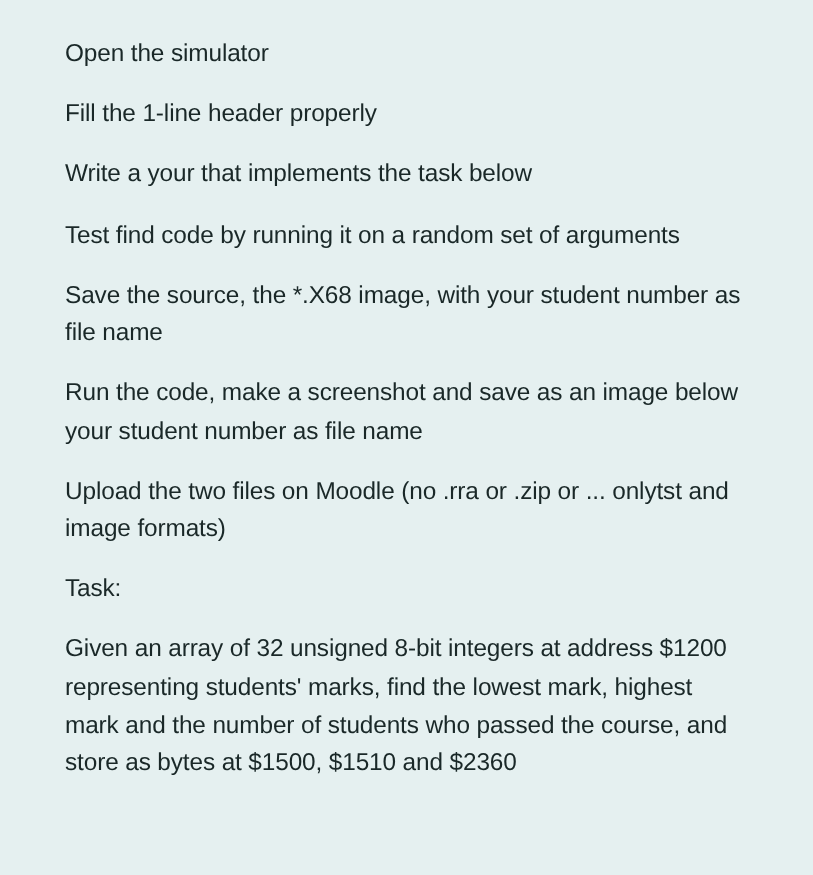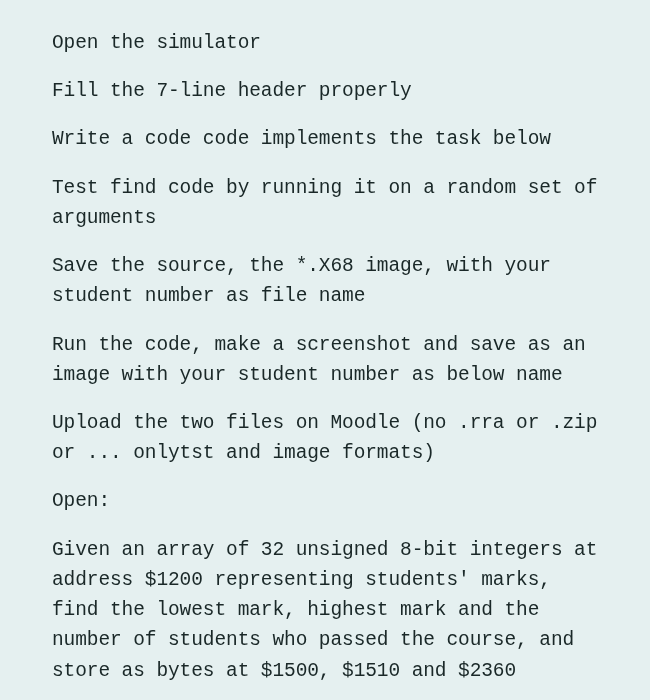--- a/index.html
+++ b/index.html
@@ -1,19 +1,18 @@
 <!DOCTYPE html>
 <html><head>
   <meta charset="utf-8">
   <style>
     * {
       margin: 0;
       padding: 0;
       box-sizing: border-box;
-      font-family: Liberation Mono, monospace;
     }
     body {
       width: 650px;
       height: 700px;
       background: #e5f0f0;
       font-family: -apple-system, BlinkMacSystemFont, "Segoe UI", Helvetica, Arial, sans-serif;
       padding: 28px 48px 28px 52px;
       color: #1a2828;
       overflow: hidden;
     }
@@ -21,20 +20,20 @@
       font-size: 19.5px;
       line-height: 1.55;
       margin-bottom: 18px;
       letter-spacing: -0.1px;
     }
   </style>
 </head>
 <body>
 
 <div class="paragraph">Open the simulator</div>
-<div class="paragraph">Fill the 7-line header properly</div>
-<div class="paragraph">Write a code code implements the task below</div>
+<div class="paragraph">Fill the 1-line header properly</div>
+<div class="paragraph">Write a your that implements the task below</div>
 <div class="paragraph">Test find code by running it on a random set of arguments</div>
 <div class="paragraph">Save the source, the *.X68 image, with your student number as file name</div>
-<div class="paragraph">Run the code, make a screenshot and save as an image with your student number as below name</div>
+<div class="paragraph">Run the code, make a screenshot and save as an image below your student number as file name</div>
 <div class="paragraph">Upload the two files on Moodle (no .rra or .zip or ... onlytst and image formats)</div>
-<div class="paragraph">Open:</div>
+<div class="paragraph">Task:</div>
 <div class="paragraph">Given an array of 32 unsigned 8-bit integers at address $1200 representing students' marks, find the lowest mark, highest mark and the number of students who passed the course, and store as bytes at $1500, $1510 and $2360</div>
 
 </body></html>

